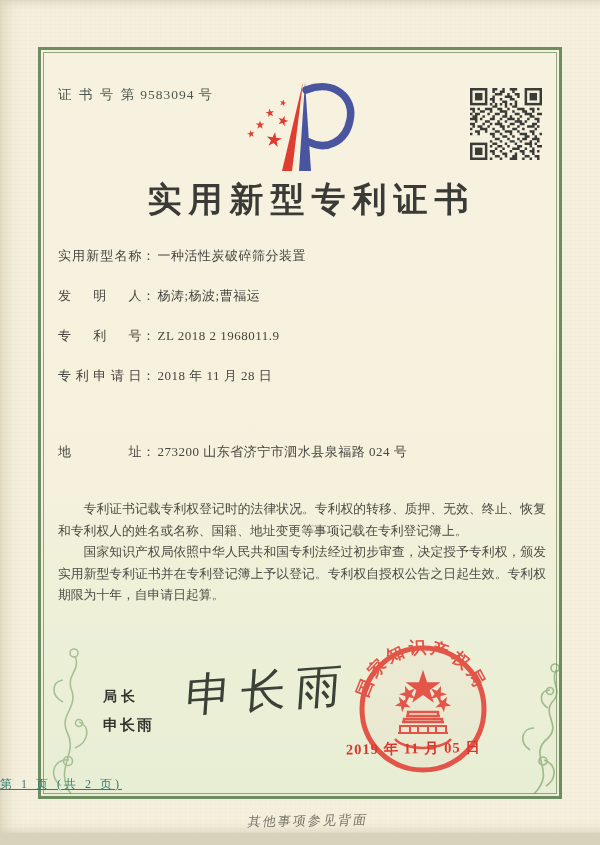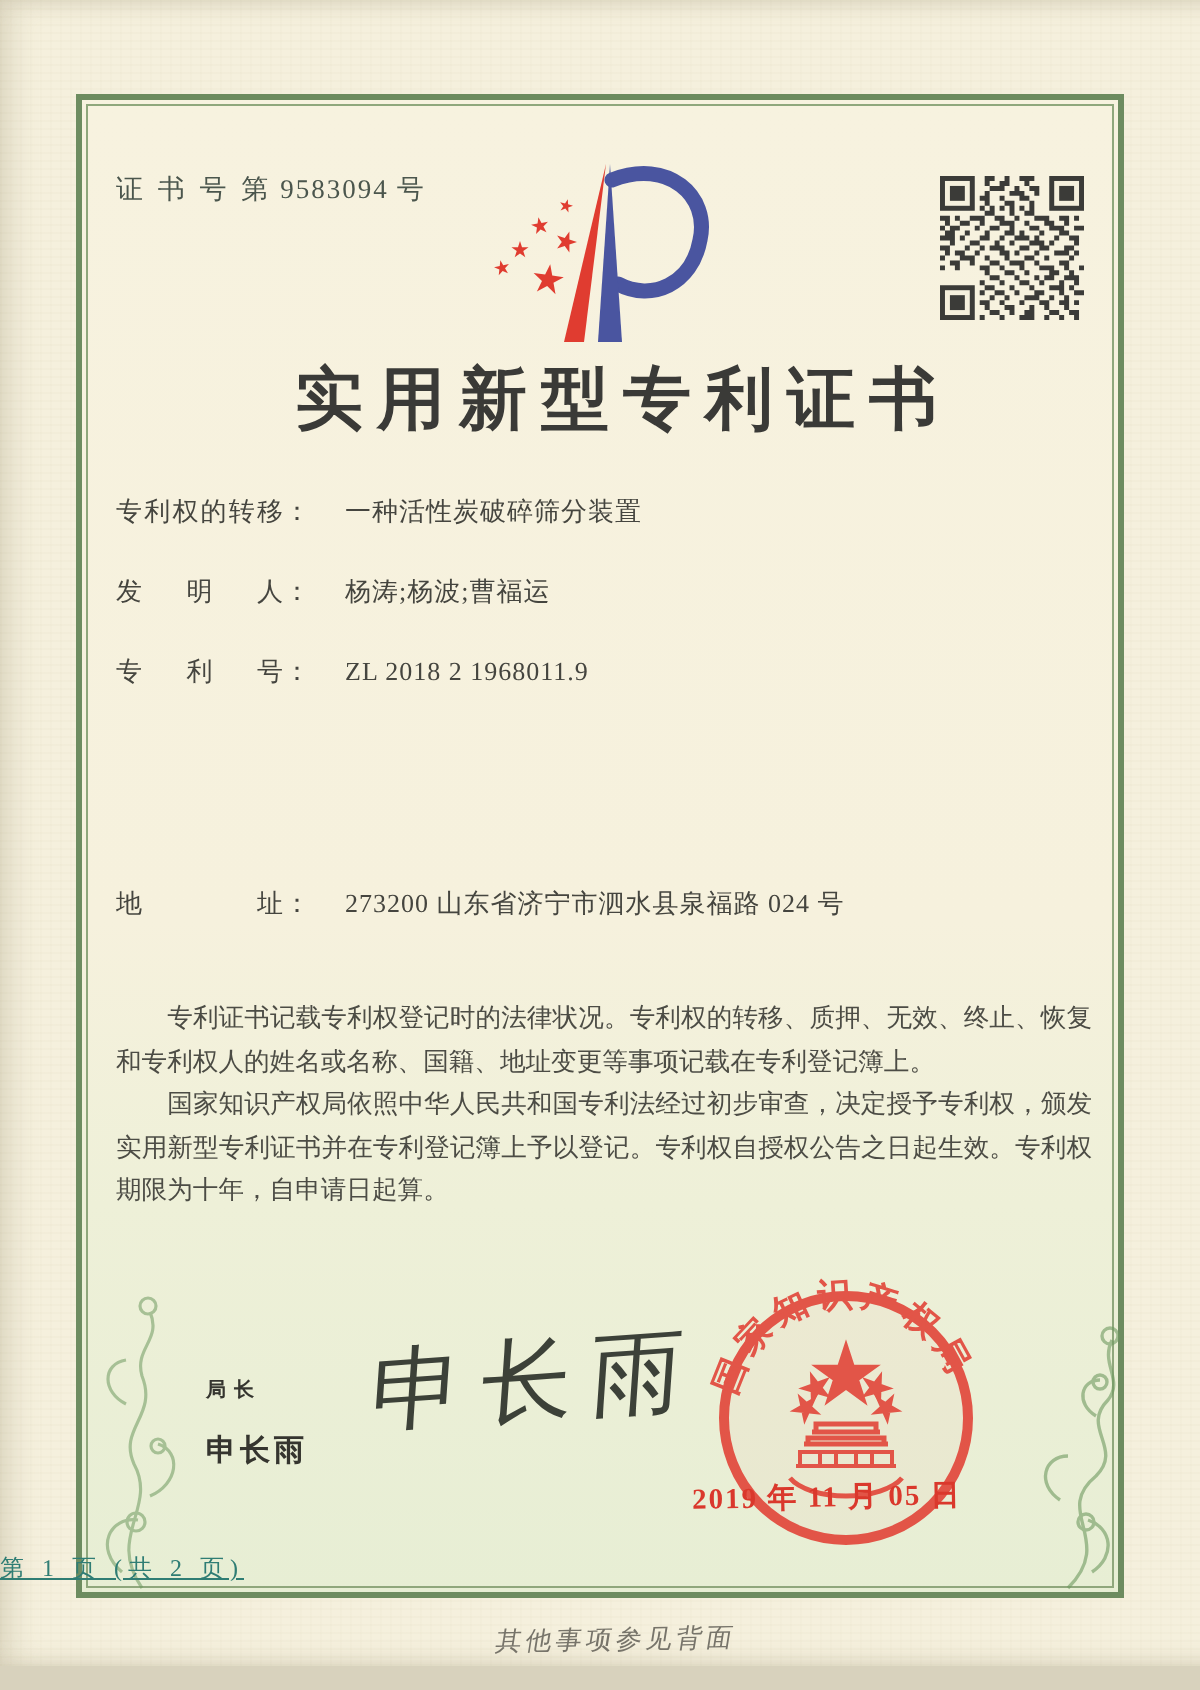--- a/index.html
+++ b/index.html
@@ -22,25 +22,25 @@
   .cert-no{position:absolute;left:58px;top:86px;font-size:13.5px;color:#4b564d;letter-spacing:2px;white-space:nowrap;}
   .cert-no b{font-weight:400;margin:0 4px;letter-spacing:1px;}
   .logo{position:absolute;left:238px;top:74px;width:130px;height:108px;}
   .qr{position:absolute;left:470px;top:88px;width:72px;height:72px;}
   .title{
     position:absolute;left:0;top:177px;width:100%;text-align:center;
     font-size:34px;font-weight:700;color:#3a3a37;letter-spacing:7px;text-indent:7px;font-family:Liberation Serif, serif;
   }
   .frow{position:absolute;left:58px;font-size:13px;color:#45453f;white-space:nowrap;letter-spacing:0.5px;}
   .flabel{display:inline-block;width:84px;text-align:justify;text-align-last:justify;vertical-align:bottom;}
-  .fvalue{margin-left:17px;}
+  .fvalue{margin-left:2px;}
   .fgroup2{position:absolute;left:258px;top:0;}
   .bodytext{position:absolute;left:58px;top:499px;width:488px;font-size:12.8px;line-height:21.5px;color:#4c4c45;text-align:justify;}
   .bodytext p{margin:0;text-indent:2em;}
-  .dir-title{position:absolute;left:103px;top:688px;font-size:10px;font-weight:700;letter-spacing:4px;color:#35352f;font-family:Liberation Sans, sans-serif;}
+  .dir-title{position:absolute;left:103px;top:688px;font-size:14px;font-weight:700;letter-spacing:4px;color:#35352f;font-family:Liberation Sans, sans-serif;}
   .dir-name{position:absolute;left:103px;top:716px;font-size:15px;font-weight:700;letter-spacing:2px;color:#35352f;font-family:"Liberation Sans","DejaVu Sans",sans-serif;}
   .autograph{
     position:absolute;left:178px;top:660px;width:180px;text-align:center;
     font-size:46px;color:#2a2f28;letter-spacing:9px;
     transform:rotate(-4deg) skewX(-8deg);opacity:0.9;
   }
   .seal{position:absolute;left:350px;top:636px;width:146px;height:146px;opacity:0.92;}
   .seal-date{
     position:absolute;left:346px;top:739px;width:160px;font-size:14.5px;font-weight:600;
     color:#da382c;letter-spacing:1px;transform:rotate(-1deg);white-space:nowrap;
@@ -96,27 +96,30 @@
       <rect x="2" y="2" width="3" height="3"></rect>
         <rect x="24" y="2" width="3" height="3"></rect>
         <rect x="2" y="24" width="3" height="3"></rect>
     </g>
     <path fill="#3b3b38" d="M9 0h2v1h-2zM13 0h1v1h-1zM16 0h3v1h-3zM9 1h1v1h-1zM12 1h2v1h-2zM17 1h1v1h-1zM10 2h3v1h-3zM15 2h1v1h-1zM18 2h2v1h-2zM9 3h1v1h-1zM14 3h3v1h-3zM19 3h1v1h-1zM8 4h2v1h-2zM12 4h1v1h-1zM16 4h2v1h-2zM9 5h1v1h-1zM13 5h2v1h-2zM18 5h1v1h-1zM8 6h1v1h-1zM10 6h1v1h-1zM12 6h1v1h-1zM14 6h1v1h-1zM16 6h1v1h-1zM18 6h1v1h-1zM9 7h2v1h-2zM14 7h1v1h-1zM17 7h2v1h-2zM0 8h2v1h-2zM3 8h1v1h-1zM6 8h3v1h-3zM11 8h2v1h-2zM15 8h1v1h-1zM19 8h3v1h-3zM24 8h2v1h-2zM27 8h1v1h-1zM1 9h1v1h-1zM4 9h2v1h-2zM8 9h1v1h-1zM12 9h3v1h-3zM17 9h1v1h-1zM21 9h2v1h-2zM25 9h1v1h-1zM0 10h1v1h-1zM2 10h2v1h-2zM7 10h1v1h-1zM10 10h2v1h-2zM14 10h1v1h-1zM18 10h2v1h-2zM22 10h3v1h-3zM27 10h2v1h-2zM1 11h2v1h-2zM5 11h1v1h-1zM9 11h1v1h-1zM13 11h2v1h-2zM16 11h1v1h-1zM20 11h1v1h-1zM24 11h2v1h-2zM0 12h3v1h-3zM4 12h1v1h-1zM8 12h2v1h-2zM12 12h1v1h-1zM15 12h3v1h-3zM19 12h1v1h-1zM23 12h1v1h-1zM26 12h2v1h-2zM2 13h1v1h-1zM6 13h2v1h-2zM11 13h1v1h-1zM14 13h1v1h-1zM18 13h3v1h-3zM22 13h1v1h-1zM27 13h1v1h-1zM0 14h2v1h-2zM5 14h1v1h-1zM8 14h1v1h-1zM10 14h3v1h-3zM16 14h2v1h-2zM20 14h2v1h-2zM25 14h2v1h-2zM1 15h1v1h-1zM3 15h2v1h-2zM7 15h1v1h-1zM12 15h2v1h-2zM15 15h1v1h-1zM19 15h1v1h-1zM23 15h3v1h-3zM27 15h1v1h-1zM0 16h1v1h-1zM4 16h3v1h-3zM9 16h1v1h-1zM13 16h1v1h-1zM17 16h2v1h-2zM21 16h1v1h-1zM26 16h1v1h-1zM2 17h2v1h-2zM6 17h1v1h-1zM10 17h2v1h-2zM14 17h3v1h-3zM19 17h1v1h-1zM24 17h2v1h-2zM0 18h1v1h-1zM3 18h1v1h-1zM8 18h2v1h-2zM12 18h1v1h-1zM16 18h1v1h-1zM20 18h3v1h-3zM25 18h1v1h-1zM28 18h1v1h-1zM9 19h1v1h-1zM13 19h2v1h-2zM17 19h1v1h-1zM22 19h2v1h-2zM26 19h1v1h-1zM10 20h2v1h-2zM15 20h1v1h-1zM19 20h1v1h-1zM21 20h2v1h-2zM25 20h3v1h-3zM8 21h1v1h-1zM12 21h1v1h-1zM16 21h2v1h-2zM20 21h1v1h-1zM24 21h1v1h-1zM27 21h1v1h-1zM9 22h2v1h-2zM14 22h1v1h-1zM18 22h1v1h-1zM22 22h3v1h-3zM26 22h1v1h-1zM8 23h1v1h-1zM11 23h2v1h-2zM15 23h1v1h-1zM19 23h2v1h-2zM24 23h1v1h-1zM27 23h2v1h-2zM10 24h1v1h-1zM13 24h1v1h-1zM17 24h3v1h-3zM22 24h1v1h-1zM25 24h1v1h-1zM8 25h2v1h-2zM12 25h1v1h-1zM16 25h1v1h-1zM20 25h2v1h-2zM24 25h2v1h-2zM27 25h1v1h-1zM9 26h1v1h-1zM13 26h2v1h-2zM18 26h1v1h-1zM21 26h1v1h-1zM25 26h1v1h-1zM10 27h2v1h-2zM14 27h1v1h-1zM17 27h2v1h-2zM22 27h2v1h-2zM26 27h2v1h-2zM8 28h1v1h-1zM12 28h1v1h-1zM16 28h3v1h-3zM21 28h1v1h-1zM24 28h1v1h-1zM27 28h1v1h-1z"></path>
   </svg>
 
   <div class="title">实用新型专利证书</div>
 
   <div class="frow" style="top:247px">
-    <span class="flabel">专利权的转移</span><span>：</span><span class="fvalue">一种活性炭破碎筛分装置</span>
+    <span class="flabel">实用新型名称</span><span>：</span><span class="fvalue">一种活性炭破碎筛分装置</span>
   </div>
   <div class="frow" style="top:287px">
     <span class="flabel">发明人</span><span>：</span><span class="fvalue">杨涛;杨波;曹福运</span>
   </div>
   <div class="frow" style="top:327px">
     <span class="flabel">专利号</span><span>：</span><span class="fvalue">ZL 2018 2 1968011.9</span>
+  </div>
+  <div class="frow" style="top:367px">
+    <span class="flabel">专利申请日</span><span>：</span><span class="fvalue">2018 年 11 月 28 日</span>
   </div>
   <div class="frow" style="top:443px">
     <span class="flabel">地址</span><span>：</span><span class="fvalue">273200 山东省济宁市泗水县泉福路 024 号</span>
   </div>
 
   <div class="bodytext">
     <p>专利证书记载专利权登记时的法律状况。专利权的转移、质押、无效、终止、恢复和专利权人的姓名或名称、国籍、地址变更等事项记载在专利登记簿上。</p>
     <p>国家知识产权局依照中华人民共和国专利法经过初步审查，决定授予专利权，颁发实用新型专利证书并在专利登记簿上予以登记。专利权自授权公告之日起生效。专利权期限为十年，自申请日起算。</p>
   </div>
 

